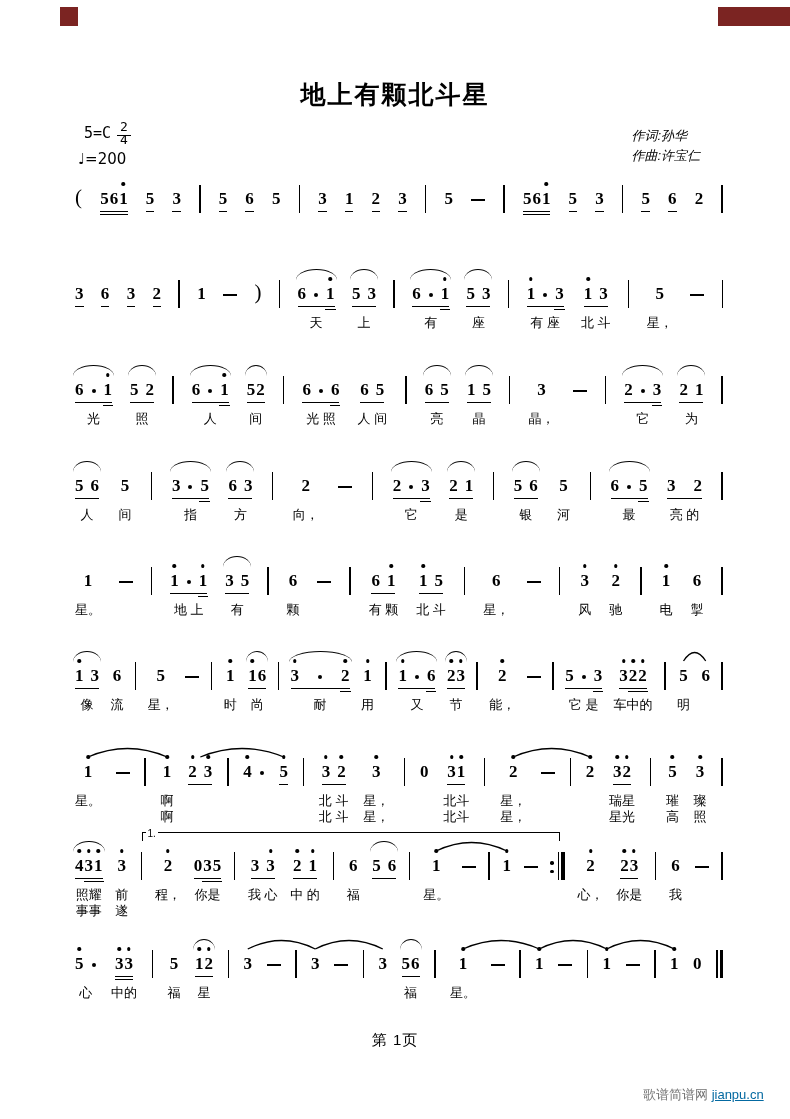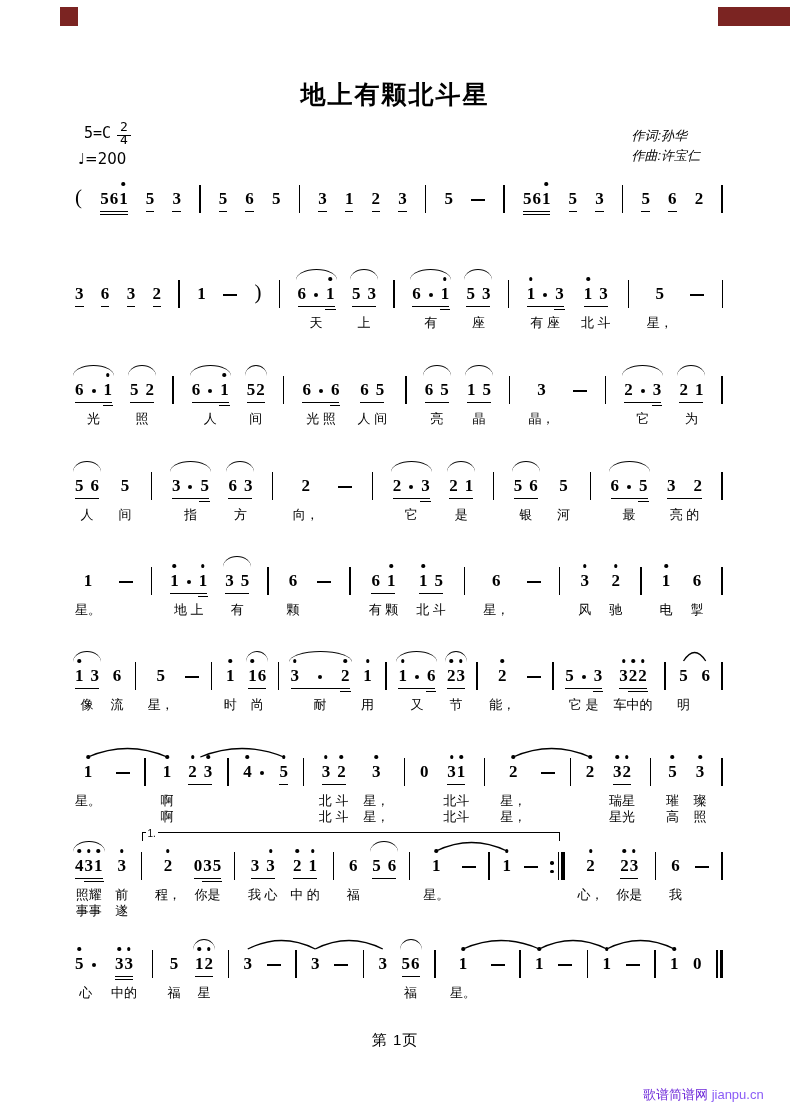--- a/index.html
+++ b/index.html
@@ -1670,15 +1670,15 @@
         <path d="M 388 21 Q 426.125 4 464.25 21" fill="none" stroke="#000" stroke-width="1.3"></path>
         <path d="M 464.25 21 Q 498 4 531.75 21" fill="none" stroke="#000" stroke-width="1.3"></path>
         <path d="M 531.75 21 Q 565.5 4 599.25 21" fill="none" stroke="#000" stroke-width="1.3"></path>
       </svg>
     </div>
   </div>
 
 <div id="footer">第 1页</div>
 
 <div id="watermark">
-  <span style="color: #6d28d9;">歌谱简谱网</span>
-  <span style="color: #8b5cf6;">jianpu.cn</span>
+  <span style="color: #737373;">歌谱简谱网</span>
+  <span style="color: #0369a1; text-decoration: underline;">jianpu.cn</span>
 </div>
 
 </body></html>

